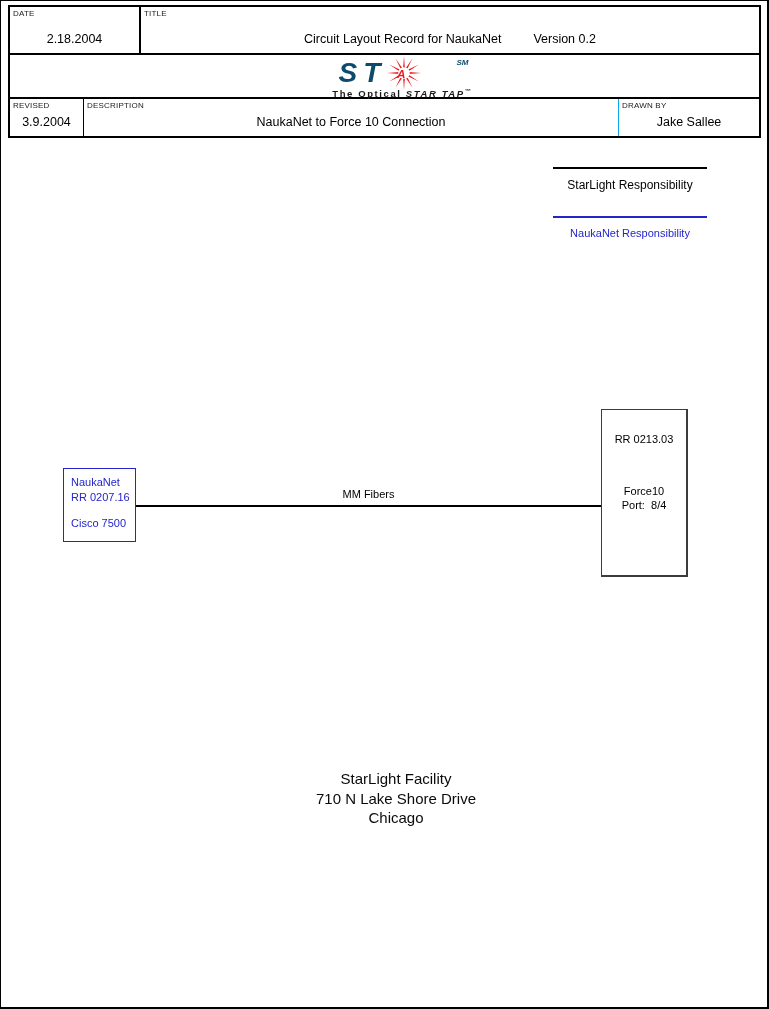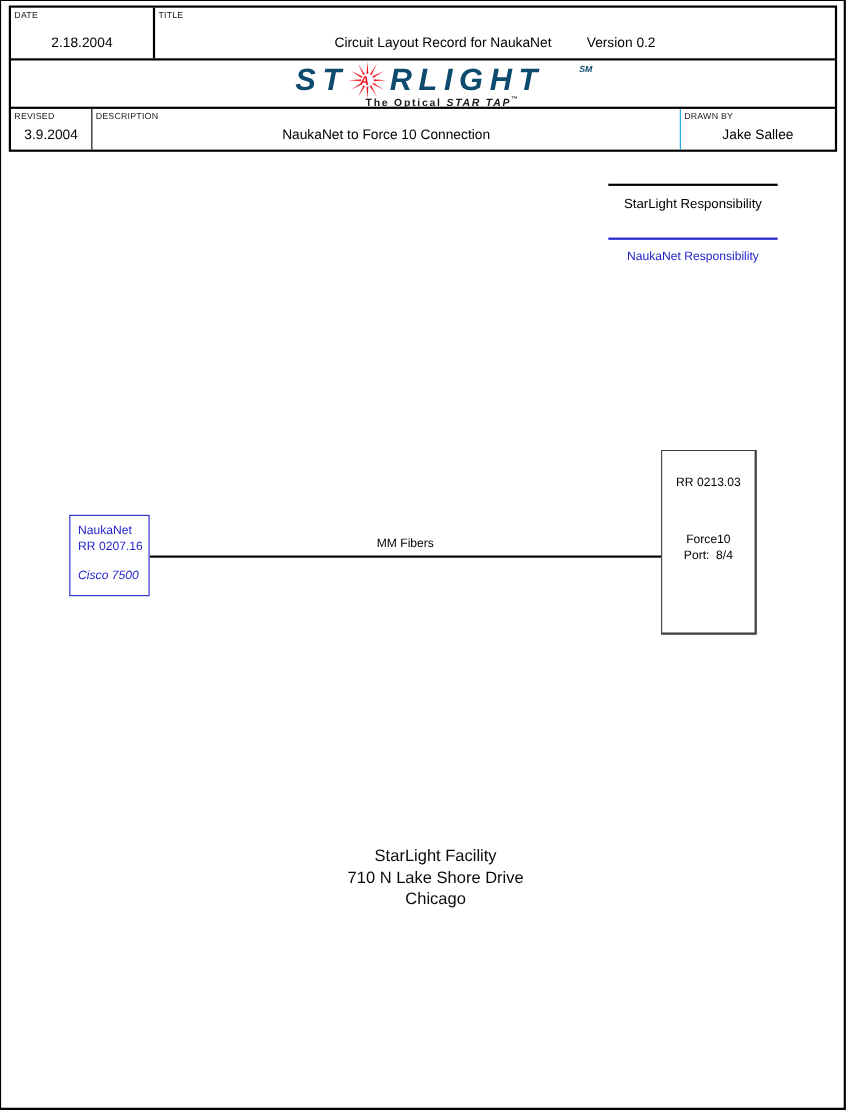--- a/index.html
+++ b/index.html
@@ -61,21 +61,21 @@
   .lg-black-text { left:552px; top:177px; font-size:12px; color:#000; }
   .lg-blue-line  { left:552px; top:215px; width:154px; background:#2424cd; }
   .lg-blue-text  { left:552px; top:226px; font-size:11px; color:#2424cd; }
 
   
   .node-left {
     position:absolute; left:62px; top:467px; width:73px; height:74px;
     border:1px solid #2424cd; color:#2424cd; font-size:11px; line-height:15px;
     padding:6px 0 0 7px; background:#fff;
   }
-  .node-left .nl-gap { margin-top:11px;font-style:italic; }
+  .node-left .nl-gap { margin-top:11px; }
   .connector { position:absolute; left:135px; top:504px; width:465px; height:2px; background:#000; }
   .link-label { position:absolute; left:300px; top:487px; width:135px; text-align:center; font-size:11px; color:#000; }
   .node-right {
     position:absolute; left:600px; top:408px; width:87px; height:168px;
     border:1px solid #3c3c3c; border-right-width:2px; border-bottom-width:2px;
     font-size:11px; line-height:14px; color:#000; text-align:center; background:#fff;
   }
   .node-right .nr-l1 { margin-top:22px; }
   .node-right .nr-l2 { margin-top:38px; }
   .node-right .nr-l3 { margin-top:0; white-space:pre; }
@@ -123,21 +123,20 @@
                 <polygon points="3.5,10.5 14.8,18.1 15.8,16.5"></polygon>
                 <polygon points="10.5,3.5 16.5,15.8 18.1,14.8"></polygon>
                 <polygon points="20,1 19,14.6 21,14.6"></polygon>
                 <polygon points="29.5,3.5 21.9,14.8 23.5,15.8"></polygon>
                 <polygon points="36.5,10.5 24.2,16.5 25.2,18.1"></polygon>
               </g>
               <circle cx="20" cy="20" r="6.5" fill="#ffffff"></circle>
               <text x="20" y="25" text-anchor="middle" font-size="13" font-weight="bold" font-style="italic" fill="#ed1c24">A</text>
             </svg>
           </span>
-          <span>RLIGHT</span>
           <span class="logo-sm">SM</span>
         </div>
         <div class="logo-tagline">
           <span>The Optical </span><span class="tag-em">STAR TAP</span><span class="tag-tm">™</span>
         </div>
       </div>
     </div>
 
     <div class="ht-row ht-row3">
       <div class="cell c-revised">

